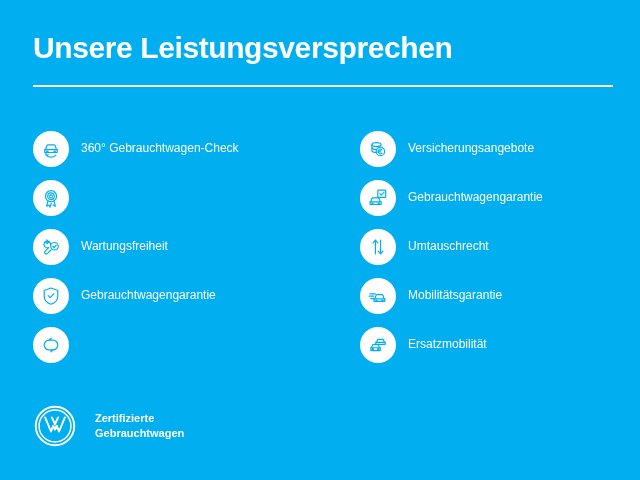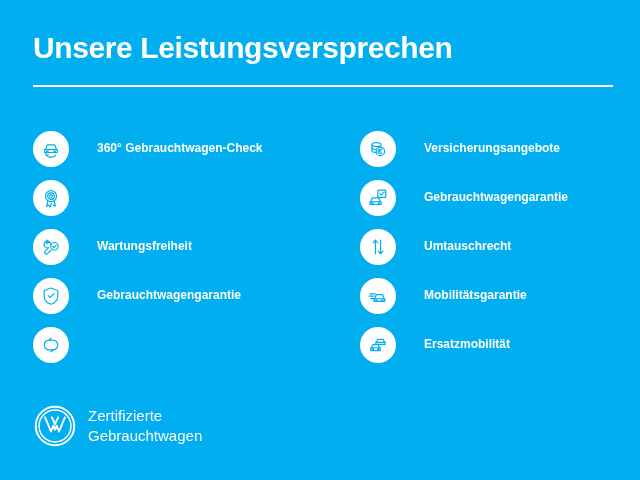--- a/index.html
+++ b/index.html
@@ -78,45 +78,45 @@
     align-items:center;
     justify-content:center;
   }
 
   .icon-badge svg {
     width:22px; height:22px;
     display:block;
   }
 
   .feature-label {
-    margin-left:28px;
+    margin-left:12px;
     font-size:12px;
-    font-weight:bold;
+    font-weight:normal;
     line-height:1.2;
     color:#ffffff;
     white-space:nowrap;
   }
 
   
   .brand {
     position:absolute;
     left:33px; top:404px;
     display:flex;
     align-items:center;
   }
 
   .vw-logo {
     width:44px; height:44px;
     flex:0 0 44px;
   }
 
   .brand-text {
-    margin-left:11px;
-    font-size:15px;
-    font-weight:normal;
+    margin-left:18px;
+    font-size:11px;
+    font-weight:bold;
     line-height:1.35;
     color:#ffffff;
     white-space:pre-line;
   }
 </style>
 </head>
 <body>
 
 <div class="page">
 

